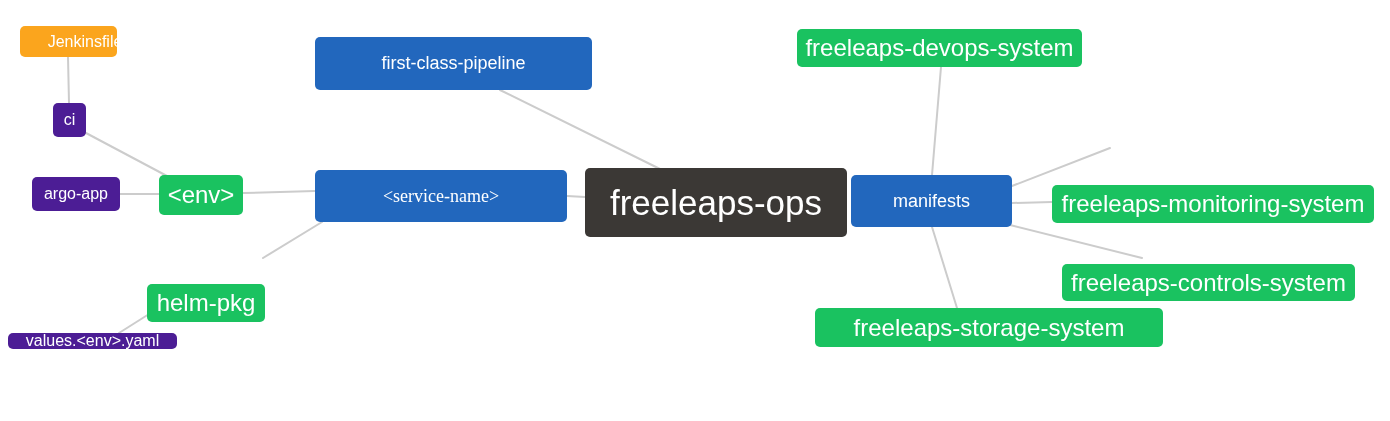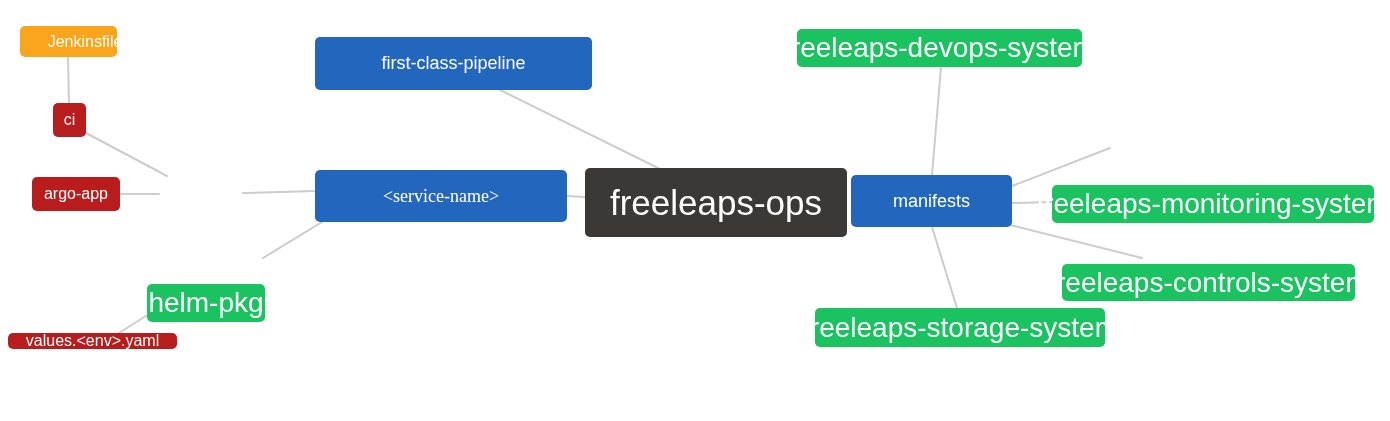--- a/index.html
+++ b/index.html
@@ -37,43 +37,43 @@
     color: #ffffff;
     border-radius: 5px;
     white-space: nowrap;
     box-sizing: border-box;
     cursor: default;
     user-select: none;
   }
   .bg-root  { background: #3b3835; }
   .bg-blue  { background: #2267bd; }
   .bg-green { background: #1ac260; }
-  .bg-red   { background: #b91c1c; }
+  .bg-red   { background: #4c1d95; }
   .bg-amber { background: #fba51d; }
   .fs-s  { font-size: 16px; }
-  .fs-m  { font-size: 28px; }
+  .fs-m  { font-size: 24px; }
   .fs-l  { font-size: 18px; text-align: right; }
   .fs-xl { font-size: 35px; }
 
   
   #n-jenkinsfile { left: 20px;  top: 26px;  width: 97px;  height: 31px; padding-left: 33px; }
   #n-ci          { left: 53px;  top: 103px; width: 33px;  height: 34px; }
   #n-argo-app    { left: 32px;  top: 177px; width: 88px;  height: 34px; text-align: right; }
   #n-env         { left: 159px; top: 175px; width: 84px;  height: 40px; }
   #n-helm-pkg    { left: 147px; top: 259px; width: 118px; height: 38px; margin-top: 25px; }
   #n-values      { left: 8px;   top: 333px; width: 169px; height: 16px; }
   #n-pipeline    { left: 315px; top: 37px;  width: 277px; height: 53px; }
   #n-service     { left: 315px; top: 170px; width: 252px; height: 52px; font-family: Liberation Serif, serif; }
   #n-root        { left: 585px; top: 168px; width: 262px; height: 69px; }
   #n-manifests   { left: 851px; top: 175px; width: 161px; height: 52px; }
   #n-devops      { left: 797px; top: 29px;  width: 285px; height: 38px; }
   #n-network     { left: 1055px; top: 111px; width: 295px; height: 37px; }
   #n-monitoring  { left: 1052px; top: 185px; width: 322px; height: 38px; }
   #n-controls    { left: 1062px; top: 264px; width: 293px; height: 37px; }
-  #n-storage     { left: 815px; top: 308px; width: 290px; height: 39px; }
+  #n-storage     { left: 815px; top: 308px; width: 348px; height: 39px; }
 </style>
 </head>
 <body>
 
 <div class="canvas">
 
   <svg class="edges" viewBox="0 0 1390 421" xmlns="http://www.w3.org/2000/svg">
     <line x1="68" y1="57" x2="69" y2="103"></line>
     <line x1="86" y1="133" x2="167" y2="176"></line>
     <line x1="120" y1="194" x2="159" y2="194"></line>
@@ -85,20 +85,21 @@
     <line x1="941" y1="67" x2="932" y2="175"></line>
     <line x1="1012" y1="186" x2="1110" y2="148"></line>
     <line x1="1012" y1="203" x2="1052" y2="202"></line>
     <line x1="1010" y1="225" x2="1142" y2="258"></line>
     <line x1="932" y1="227" x2="957" y2="308"></line>
   </svg>
 
   <div class="node bg-amber fs-s" id="n-jenkinsfile">Jenkinsfile</div>
   <div class="node bg-red   fs-s" id="n-ci">ci</div>
   <div class="node bg-red   fs-s" id="n-argo-app">argo-app</div>
+  <div class="node bg-green fs-m" id="n-env">&lt;env&gt;</div>
   <div class="node bg-green fs-m" id="n-helm-pkg">helm-pkg</div>
   <div class="node bg-red   fs-s" id="n-values">values.&lt;env&gt;.yaml</div>
   <div class="node bg-blue  fs-l" id="n-pipeline">first-class-pipeline</div>
   <div class="node bg-blue  fs-l" id="n-service">&lt;service-name&gt;</div>
   <div class="node bg-root  fs-xl" id="n-root">freeleaps-ops</div>
   <div class="node bg-blue  fs-l" id="n-manifests">manifests</div>
   <div class="node bg-green fs-m" id="n-devops">freeleaps-devops-system</div>
   <div class="node bg-green fs-m" id="n-monitoring">freeleaps-monitoring-system</div>
   <div class="node bg-green fs-m" id="n-controls">freeleaps-controls-system</div>
   <div class="node bg-green fs-m" id="n-storage">freeleaps-storage-system</div>

